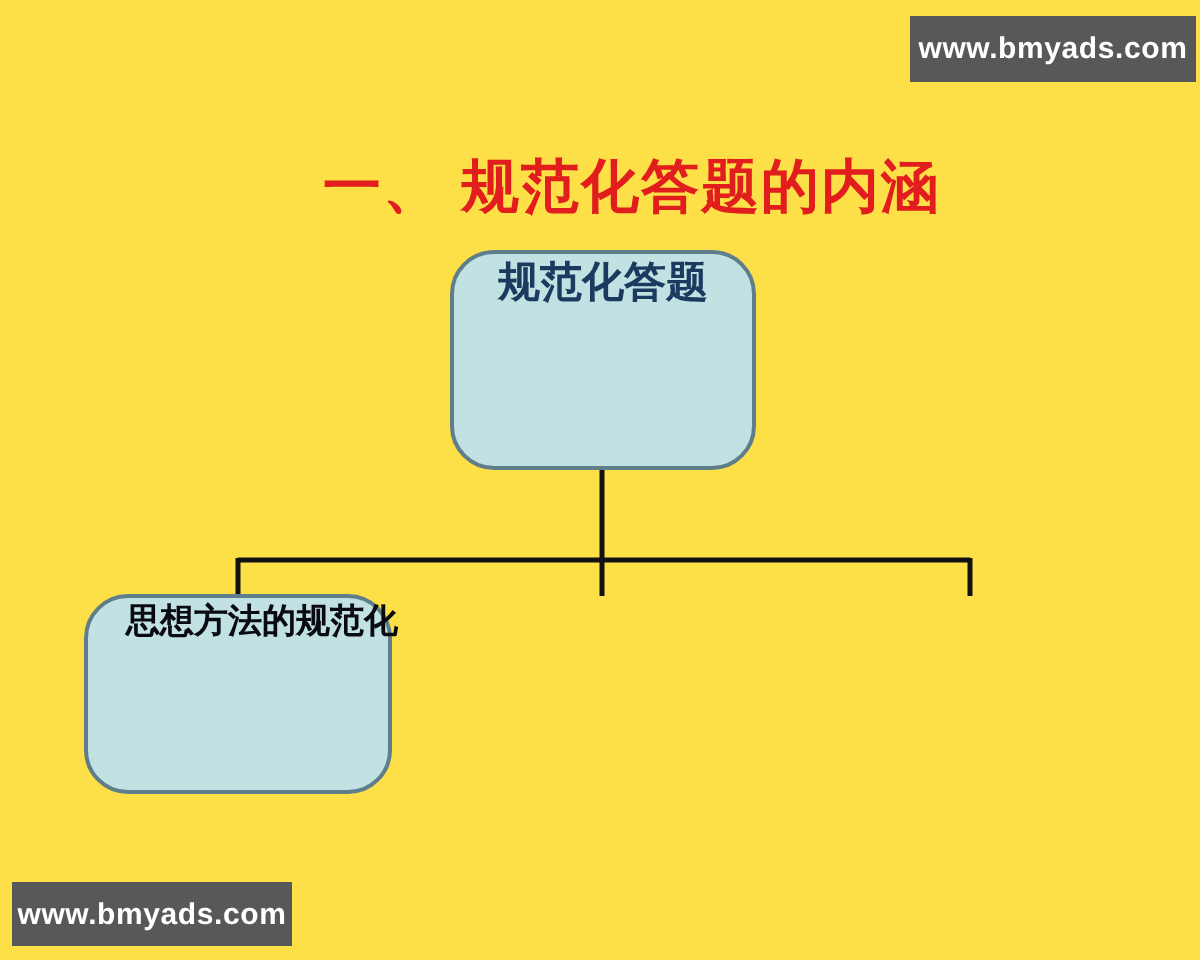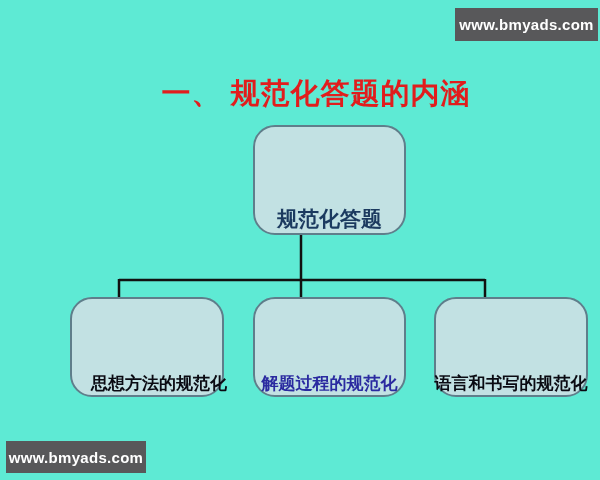--- a/index.html
+++ b/index.html
@@ -5,21 +5,21 @@
   html, body {
     margin: 0;
     padding: 0;
     background: #ffffff;
     font-family: "Liberation Sans", "DejaVu Sans", sans-serif;
   }
   .stage {
     position: relative;
     width: 600px;
     height: 480px;
-    background: #5eead4;
+    background: #fde047;
     overflow: hidden;
   }
   .banner {
     position: absolute;
     background: #58585a;
     color: #ffffff;
     display: flex;
     align-items: center;
     justify-content: center;
     font-size: 15px;
@@ -50,27 +50,26 @@
     color: #e11d1d;
     letter-spacing: 1px;
     white-space: pre;
   }
   .node {
     position: absolute;
     background: #c2e1e3;
     border: 2px solid #5f7e8b;
     border-radius: 22px;
     display: flex;
-    align-items: flex-end;
+    align-items: flex-start;
     justify-content: center;
     font-weight: bold;
     box-sizing: border-box;
     white-space: nowrap;
     overflow: visible;
-    margin-left: 28px;
   }
   .root-node {
     left: 225px;
     top: 125px;
     width: 153px;
     height: 110px;
     font-size: 21px;
     color: #1b3a5f;
   }
   .child-node {
@@ -112,25 +111,19 @@
   </svg>
 
   <div class="node root-node">
     <span>规范化答题</span>
   </div>
 
   <div class="node child-node child-0">
     <span>思想方法的规范化</span>
   </div>
 
-  <div class="node child-node child-1">
-    <span>解题过程的规范化</span>
-  </div>
 
-  <div class="node child-node child-2">
-    <span>语言和书写的规范化</span>
-  </div>
 
   <div class="banner banner-bottom">
     <span>www.bmyads.com</span>
   </div>
 
 </div>
 
 </body></html>

